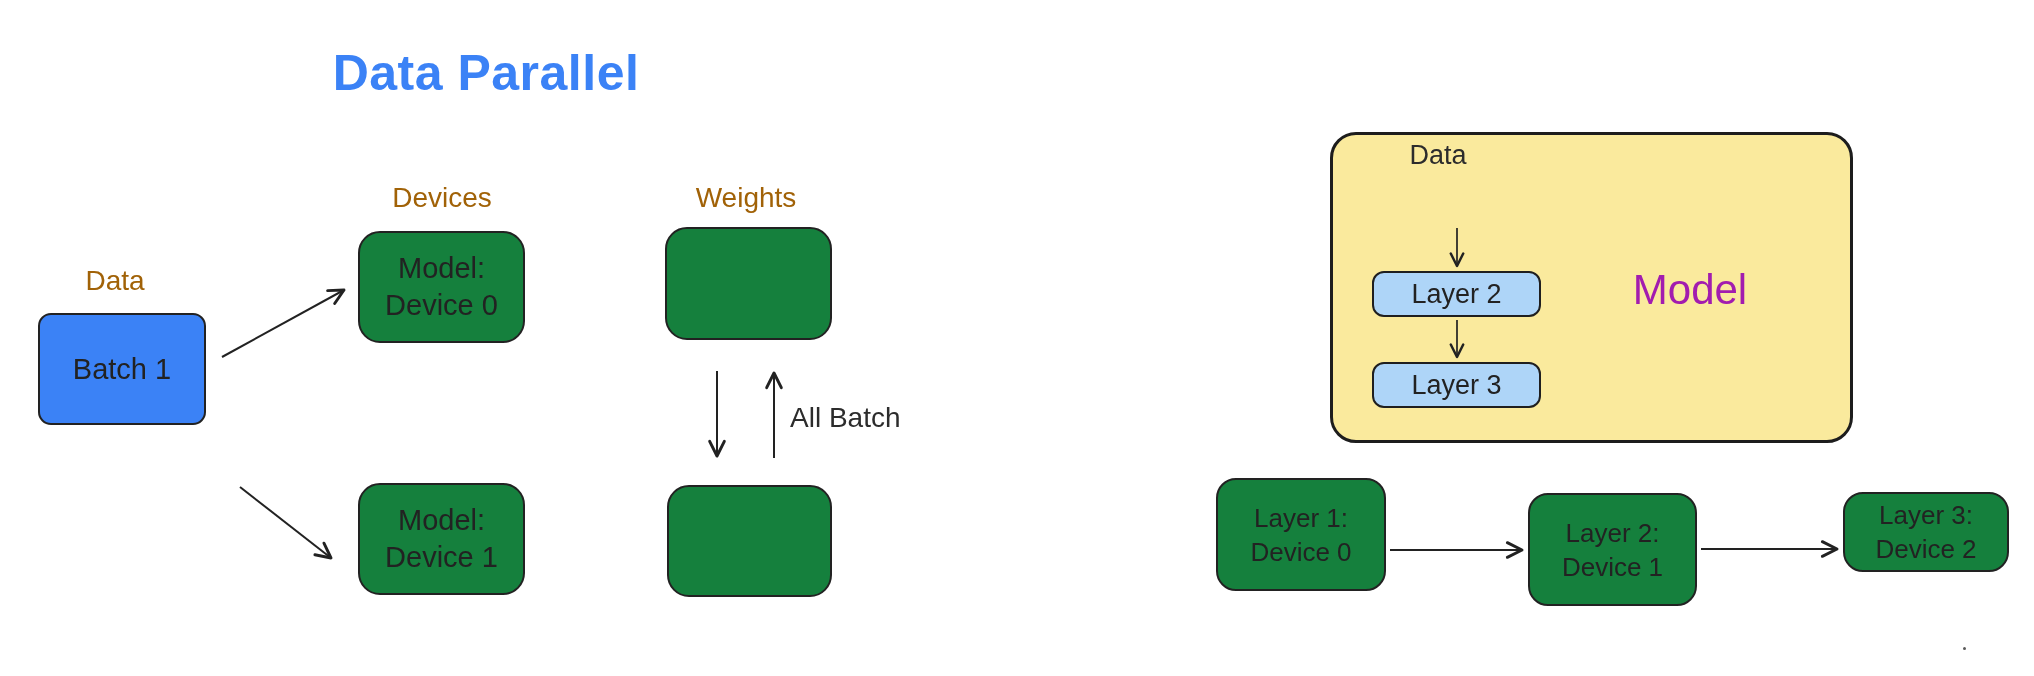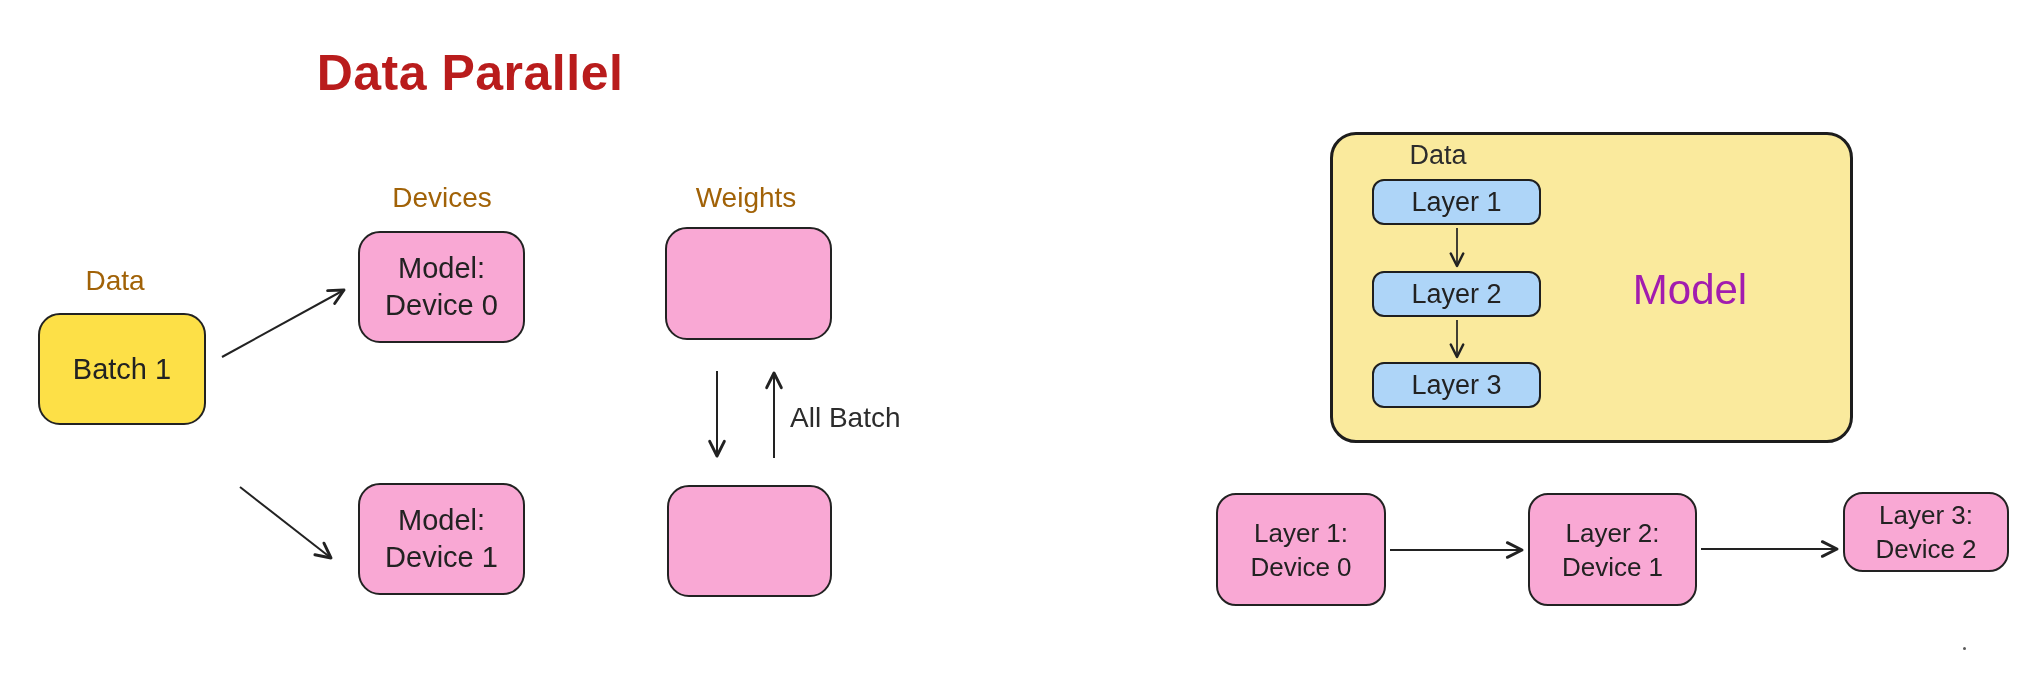--- a/index.html
+++ b/index.html
@@ -2,36 +2,36 @@
 <html><head>
 <meta charset="utf-8">
 <style>
   html,body{margin:0;padding:0;background:#ffffff;}
   #canvas{
     position:relative;width:2034px;height:676px;background:#ffffff;overflow:hidden;
     font-family:"Liberation Sans","DejaVu Sans",sans-serif;color:#242424;
   }
   .abs{position:absolute;}
   .title{
-    font-size:50px;font-weight:600;letter-spacing:0.5px;color:#b91c1c;
-    text-align:center;white-space:nowrap;transform:translateX(-50%);
+    font-size:50px;font-weight:600;letter-spacing:0.5px;color:#3b82f6;
+    text-align:center;white-space:nowrap;transform:translateX(-50%);margin-left:16px;
   }
   .label{
     font-size:28px;font-weight:400;color:#a16207;text-align:center;
     white-space:nowrap;transform:translateX(-50%);
   }
   .node{
     position:absolute;box-sizing:border-box;border:2px solid #222222;
     display:flex;flex-direction:column;align-items:center;justify-content:center;
     text-align:center;line-height:1.25;
   }
   .rounded22{border-radius:22px;}
-  .blue{background:#fde047;}
+  .blue{background:#3b82f6;border-radius:13px;}
   .pink{background:#f6cac6;}
-  .green{background:#f9a8d4;}
+  .green{background:#15803d;}
   .boxtext{font-size:29px;line-height:37px;color:#222;}
   .yellow-box{
     position:absolute;box-sizing:border-box;background:#faea9d;
     border:3px solid #1d1d1d;border-radius:26px;
   }
   .pill{
     position:absolute;box-sizing:border-box;background:#aed5f8;
     border:2px solid #1f1f1f;border-radius:12px;
     display:flex;align-items:center;justify-content:center;
     font-size:27px;color:#222;
@@ -76,33 +76,30 @@
     <span class="boxtext"></span>
   </div>
 
   <div class="abs allreduce" style="left:790px;top:402px;">All Batch</div>
 
 
   <div class="yellow-box" style="left:1330px;top:132px;width:523px;height:311px;"></div>
 
   <div class="abs small-label" style="left:1438px;top:140px;">Data</div>
 
-  <div class="pill" style="left:1372px;top:179px;width:169px;height:46px;">
-    <span>Layer 1</span>
-  </div>
   <div class="pill" style="left:1372px;top:271px;width:169px;height:46px;">
     <span>Layer 2</span>
   </div>
   <div class="pill" style="left:1372px;top:362px;width:169px;height:46px;">
     <span>Layer 3</span>
   </div>
 
   <div class="abs model-word" style="left:1690px;top:266px;">Model</div>
 
-  <div class="node green" style="left:1216px;top:493px;width:170px;height:113px;border-radius:20px;">
+  <div class="node green" style="left:1216px;top:478px;width:170px;height:113px;border-radius:20px;">
     <span class="pipe-text">Layer 1:</span>
     <span class="pipe-text">Device 0</span>
   </div>
   <div class="node green" style="left:1528px;top:493px;width:169px;height:113px;border-radius:20px;">
     <span class="pipe-text">Layer 2:</span>
     <span class="pipe-text">Device 1</span>
   </div>
   <div class="node green" style="left:1843px;top:492px;width:166px;height:80px;border-radius:20px;">
     <span class="pipe-text">Layer 3:</span>
     <span class="pipe-text">Device 2</span>

